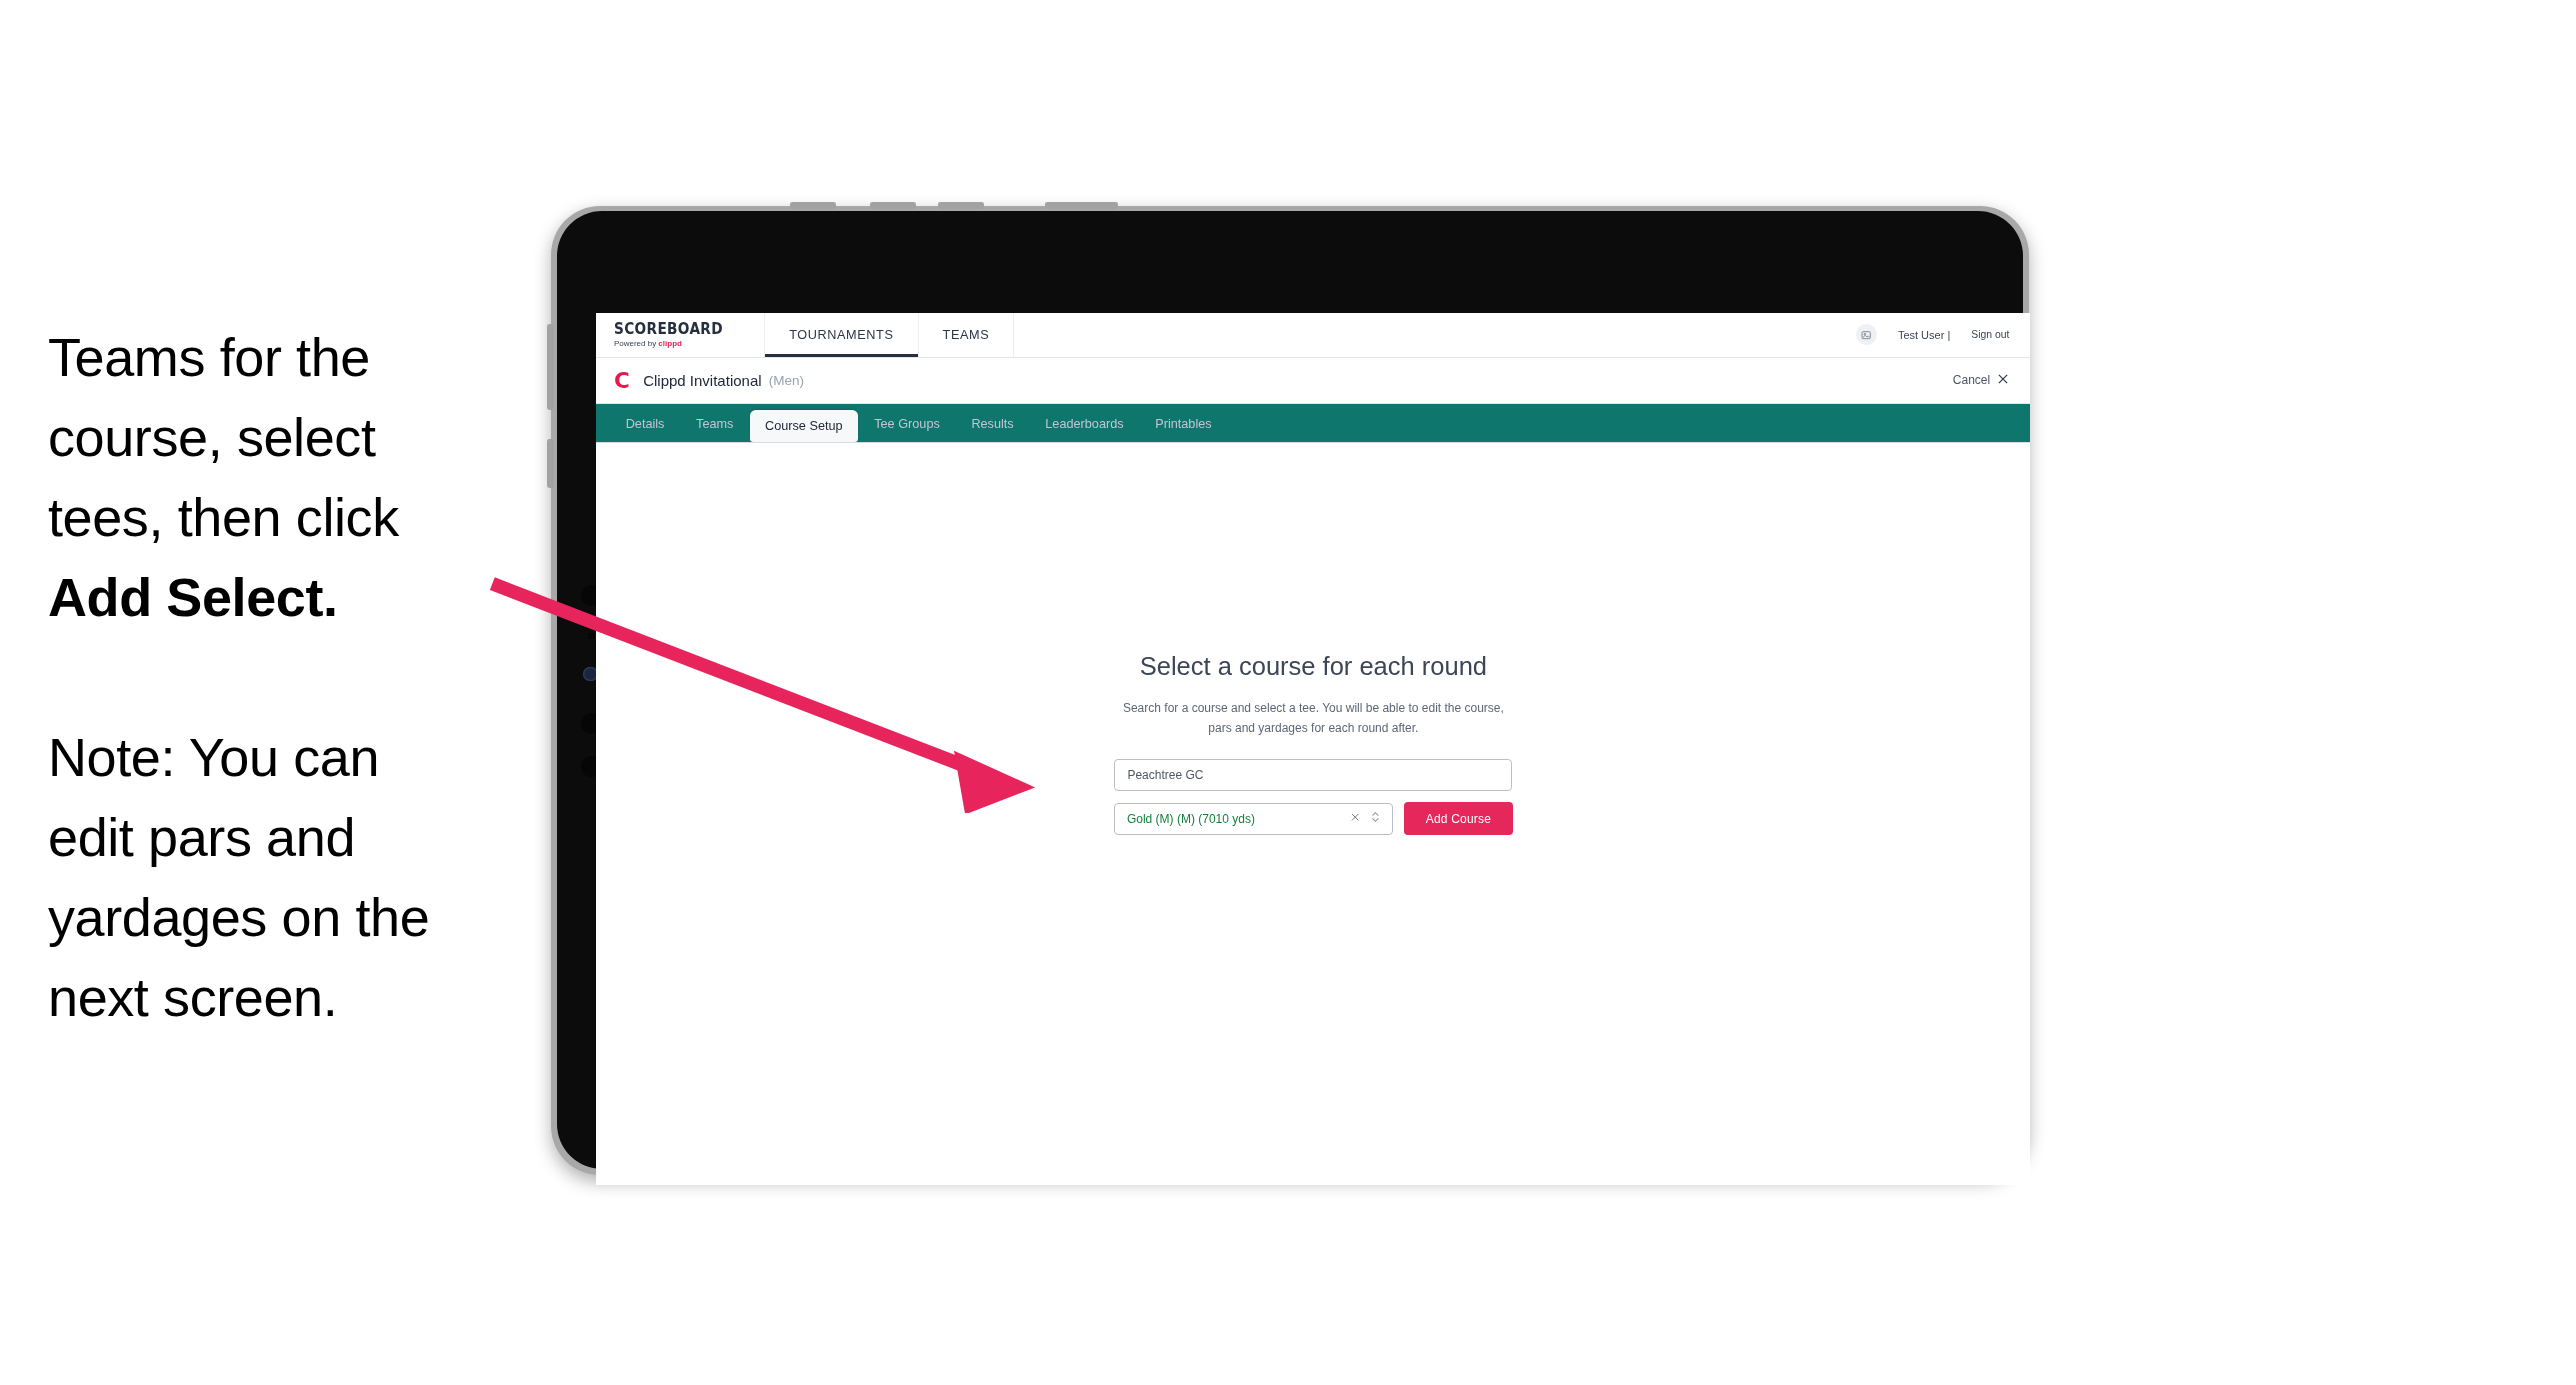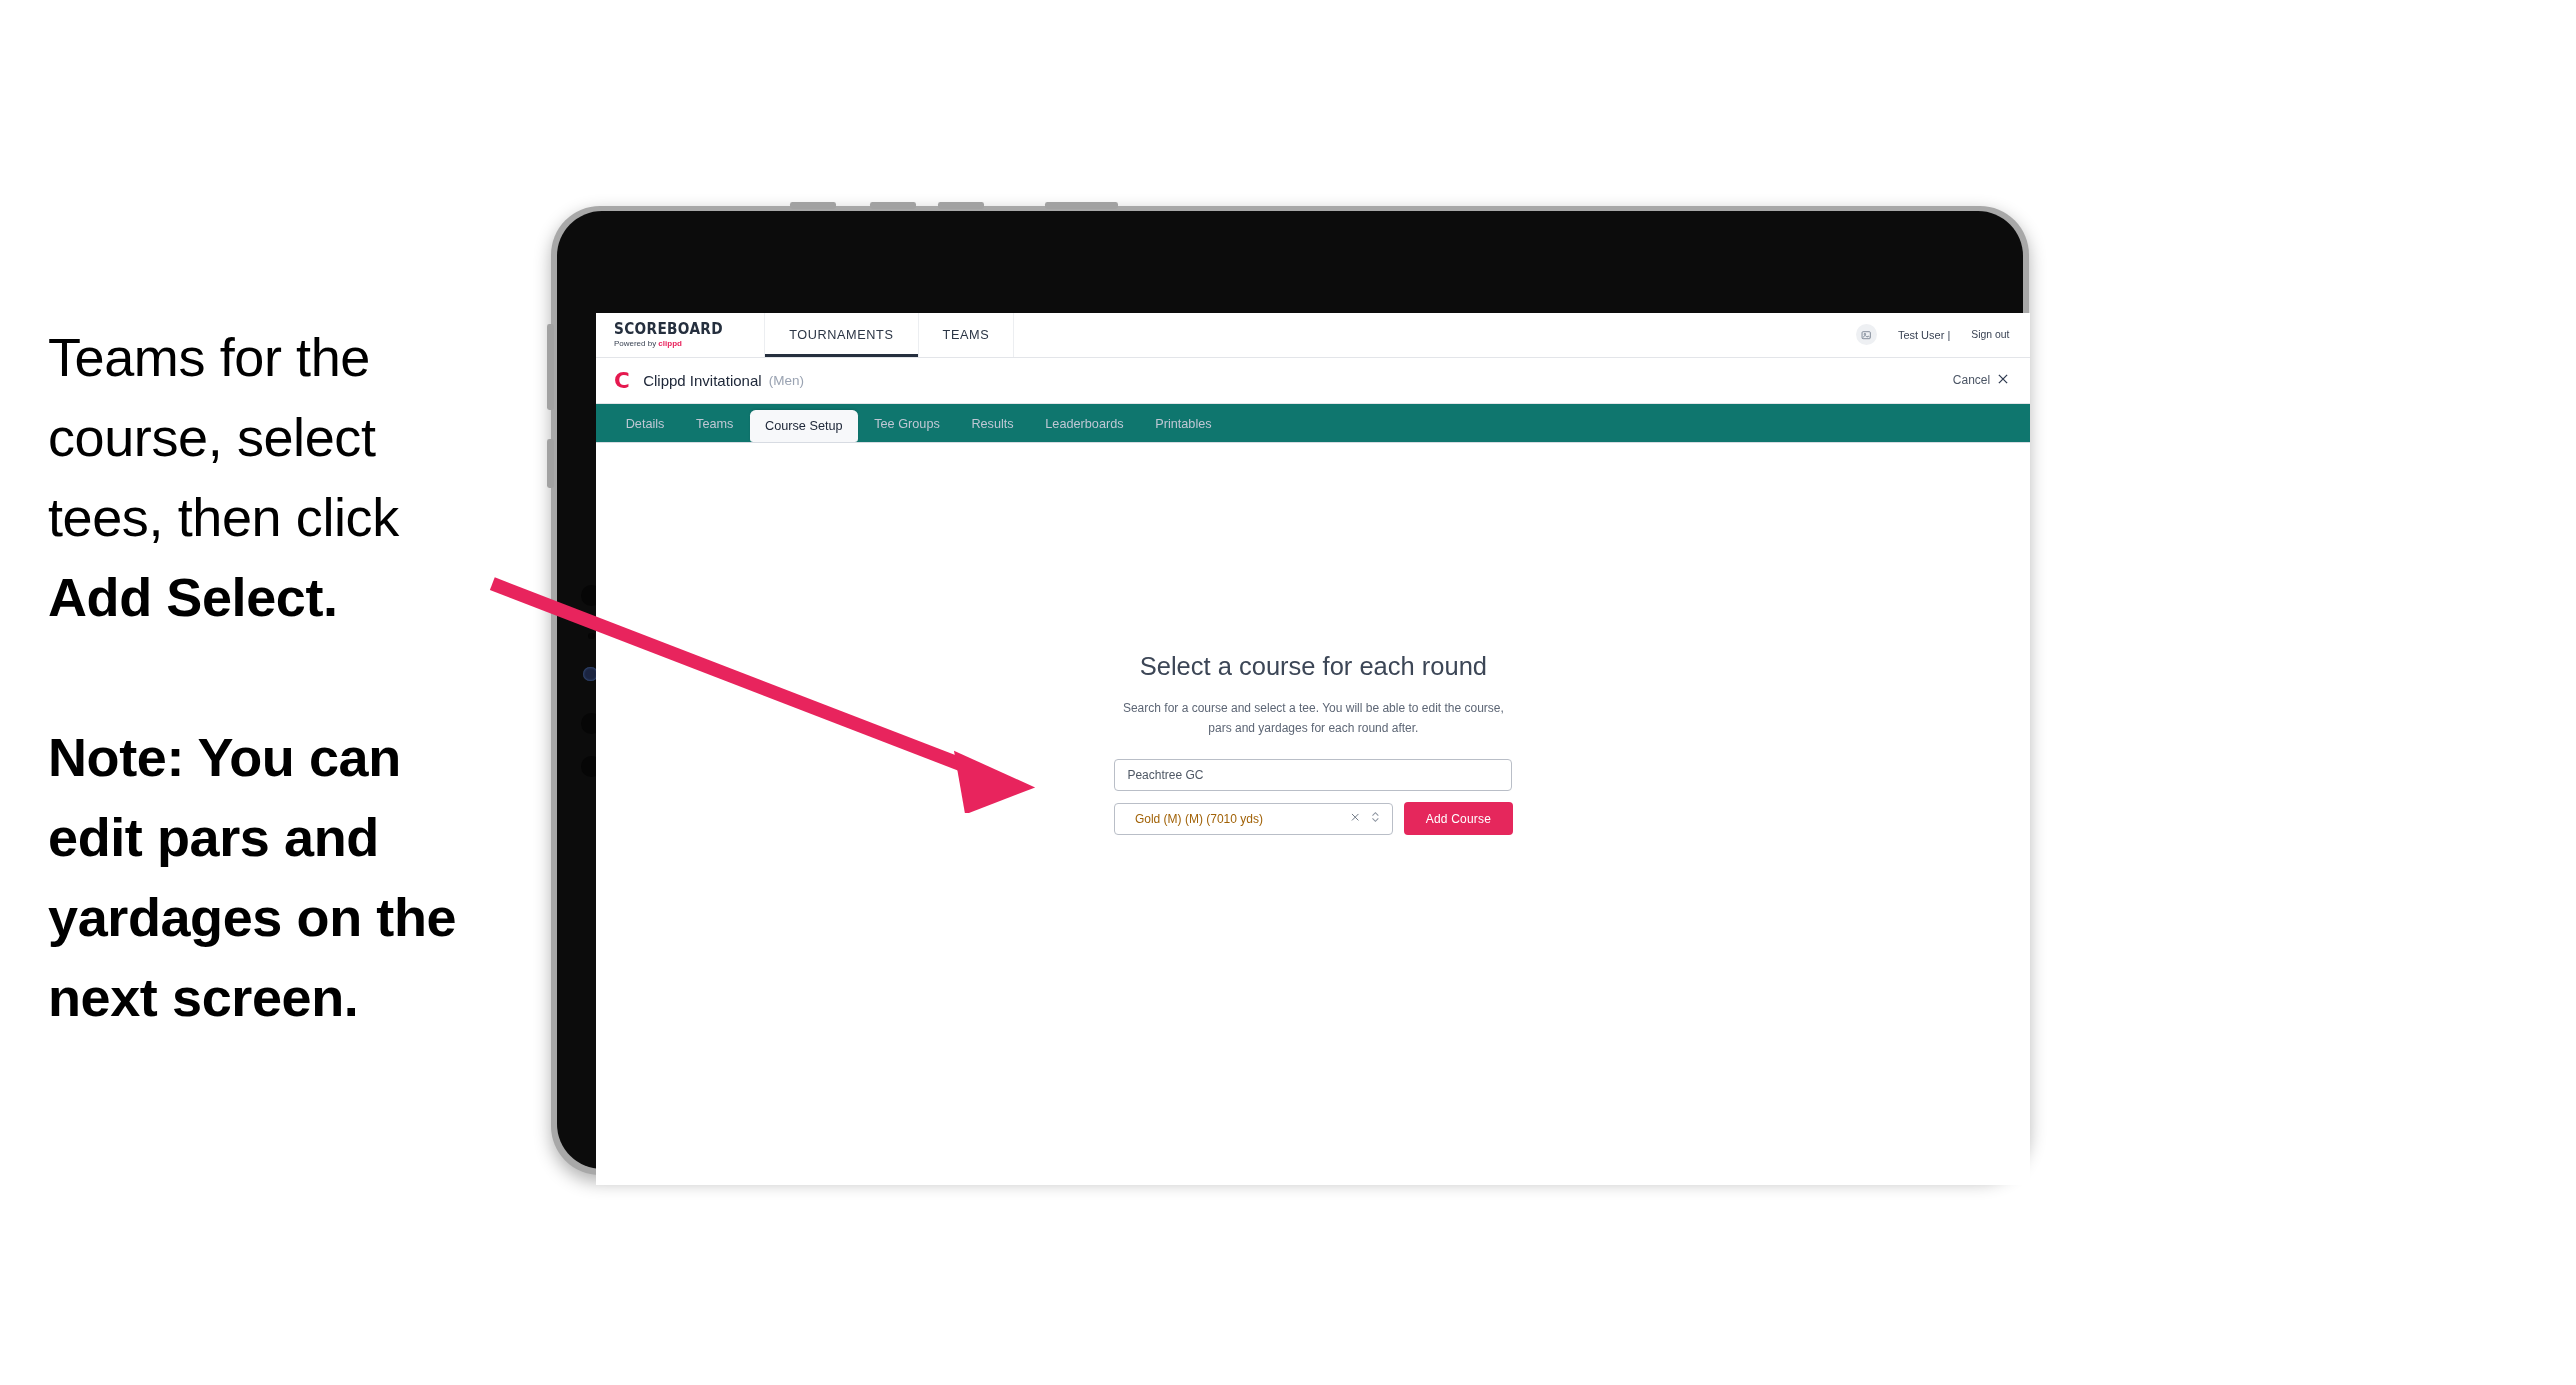--- a/index.html
+++ b/index.html
@@ -27,21 +27,21 @@
     width: 510px;
   }
   .instr-line {
     font-size: 54px;
     line-height: 80px;
     color: #000000;
     letter-spacing: -0.4px;
   }
   .instr-line.bold { font-weight: bold; }
   .instr-block-2 { margin-top: 80px; }
-  .instr-block-2 .instr-line { font-weight: bold; }
+  .instr-block-2 .instr-line { font-weight: normal; }
 
   
   .arrow-svg {
     position: absolute;
     left: 478px;
     top: 566px;
     width: 589px;
     height: 247px;
     pointer-events: none;
   }
@@ -291,21 +291,21 @@
     width: 279px;
     height: 32px;
     border: 0.8px solid #b9bec7;
     border-radius: 4px;
     background: #ffffff;
     display: flex;
     align-items: center;
     padding: 0 12px;
     cursor: pointer;
   }
-  .tee-value { font-size: 12px; color: #a16207; flex: 1; text-align: left; margin-left: 8px; }
+  .tee-value { font-size: 12px; color: #15803d; flex: 1; text-align: left; }
   .tee-icons { display: flex; align-items: center; gap: 10.4px; }
   .add-course-btn {
     width: 109px;
     height: 33px;
     background: #e5275c;
     color: #ffffff;
     border: none;
     border-radius: 4px;
     font-size: 12px;
     font-family: "Liberation Sans", sans-serif;

